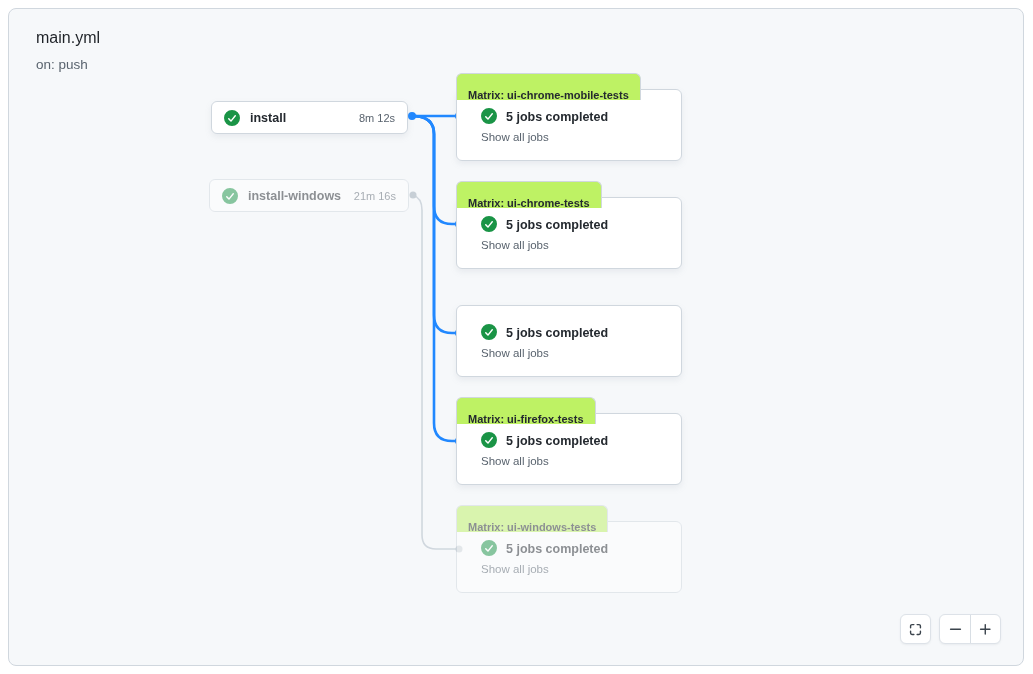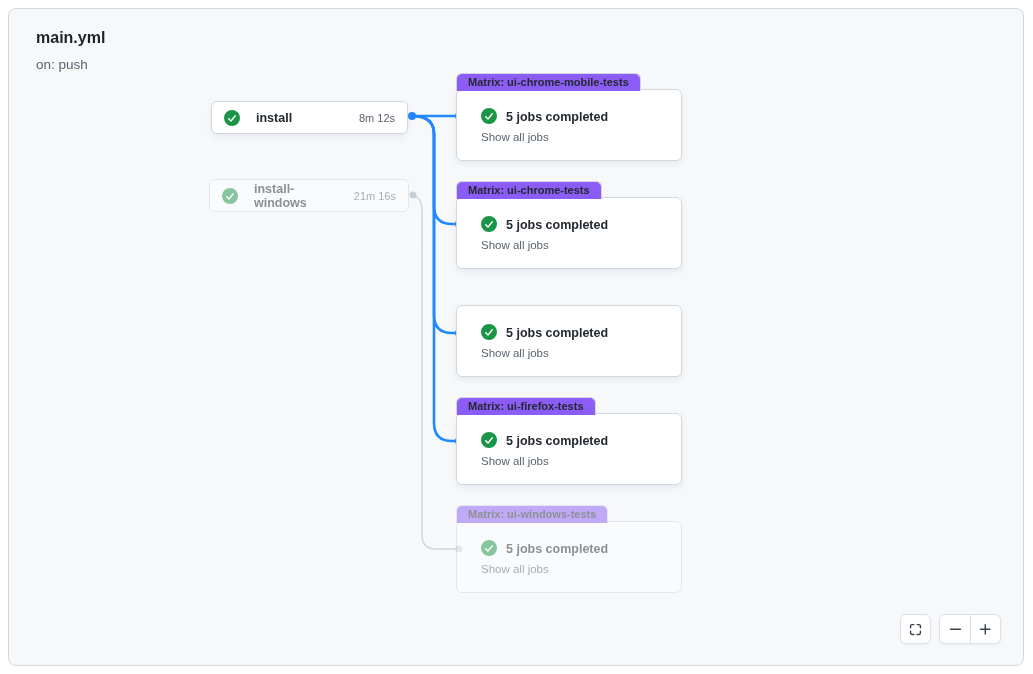--- a/index.html
+++ b/index.html
@@ -5,46 +5,46 @@
   * { margin: 0; padding: 0; box-sizing: border-box; }
   html, body { width: 1033px; height: 674px; background: #ffffff; font-family: "Liberation Sans", sans-serif; overflow: hidden; }
 
   .frame {
     position: absolute; left: 8px; top: 8px; width: 1016px; height: 658px;
     background: #f6f8fa; border: 1px solid #d0d7de; border-radius: 8px;
     overflow: hidden;
   }
 
   .header { position: absolute; left: 27px; top: 19px; }
-  .wf-title { font-size: 16px; font-weight: 700; color: #1f2328; line-height: 1.3; }
+  .wf-title { font-size: 16px; font-weight: 400; color: #1f2328; line-height: 1.3; }
   .wf-trigger { font-size: 13.5px; color: #59636e; margin-top: 8px; }
 
   svg.edges { position: absolute; left: 0; top: 0; pointer-events: none; }
 
   
   .job-node {
     position: absolute; height: 33px; background: #ffffff;
     border: 1px solid #d0d7de; border-radius: 6px;
     box-shadow: 0 3px 6px rgba(140,149,159,0.13);
-    display: flex; align-items: center; padding: 0 12px; gap: 16px;
+    display: flex; align-items: center; padding: 0 12px; gap: 10px;
     cursor: pointer;
   }
   .job-label { font-size: 12.5px; font-weight: 700; color: #24292f; flex: 1 1 auto; }
   .job-duration { font-size: 11px; color: #59636e; white-space: nowrap; }
 
   
   .matrix-card {
     position: absolute; left: 447px; width: 226px; height: 72px;
     background: #ffffff; border: 1px solid #d0d7de; border-radius: 6px;
     box-shadow: 0 3px 6px rgba(140,149,159,0.13);
   }
   .matrix-tab {
     position: absolute; left: -1px; top: -17px; height: 18px;
-    background: #8b5cf6; border: 1px solid #d0d7de; border-bottom: none;
-    border-radius: 6px 6px 0 0; padding: 0 11px;
+    background: #bef264; border: 1px solid #d0d7de; border-bottom: none;
+    border-radius: 6px 6px 0 0; padding: 13px 11px;
     font-size: 11px; font-weight: 600; color: #24292f; line-height: 17px;
     white-space: nowrap; z-index: 2;
   }
   .matrix-body { position: relative; padding: 18px 14px 0 24px; }
   .summary-row { display: flex; align-items: flex-end; gap: 9px; }
   .summary-text { font-size: 12.5px; font-weight: 700; color: #24292f; }
   .showall { display: inline-block; margin-top: 7px; font-size: 11.5px; color: #59636e; text-decoration: none; cursor: pointer; }
 
   .check-icon { width: 16px; height: 16px; display: inline-flex; flex: none; }
 

